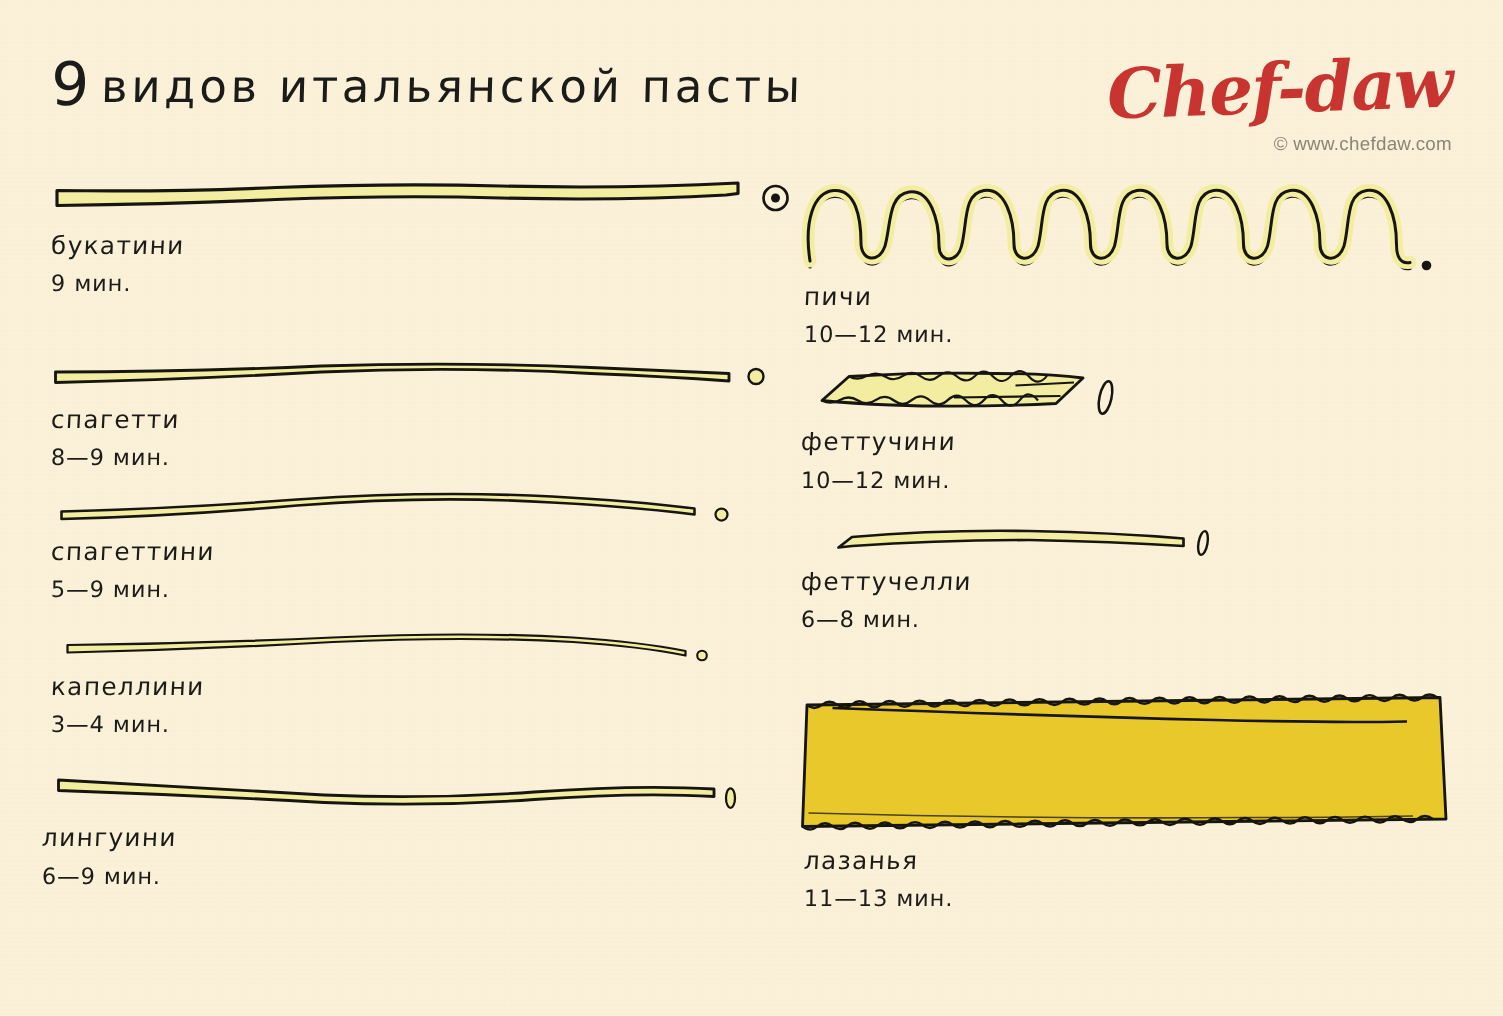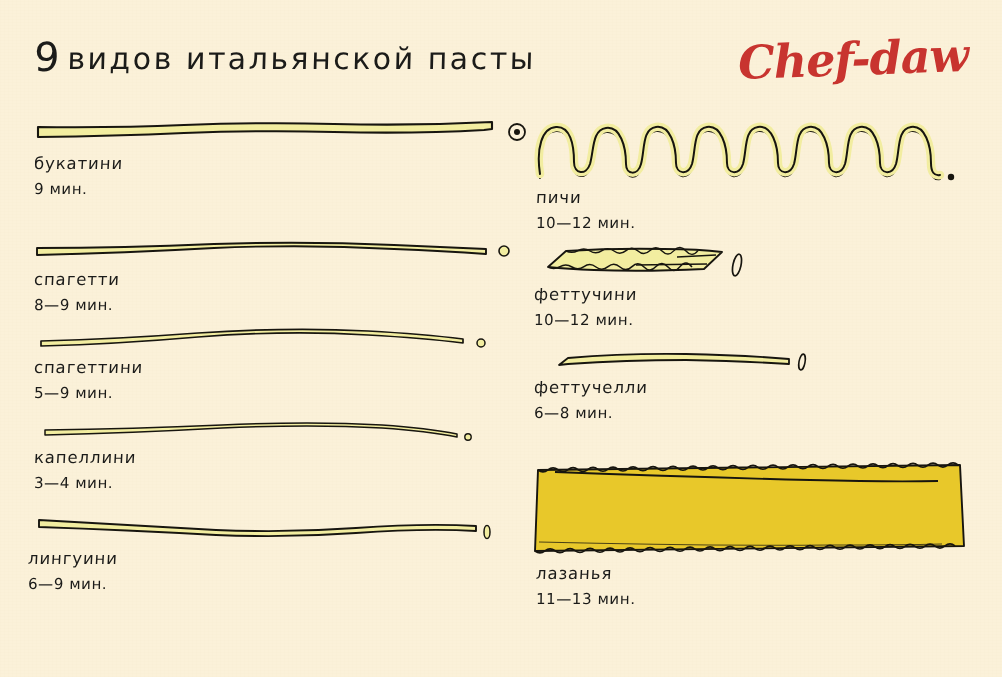--- a/index.html
+++ b/index.html
@@ -99,20 +99,21 @@
 <div id="poster">
 
   <div id="grain"></div>
 
   <div class="title">
     <span class="big">9</span><span>видов итальянской пасты</span>
   </div>
 
   <div class="logo">
     <div class="logo-word">Chef-daw</div>
+    <div class="logo-url">© www.chefdaw.com</div>
   </div>
 
   <div class="entry" style="left:34px; top:118px;">
     <svg class="shape" width="490" height="26" viewBox="0 0 490 26">
       <path d="M4 9 L4 19 Q80 18 150 15 Q230 12 300 14 Q380 16 450 12 L458 11 L458 4 Q380 8 300 6 Q230 4 150 7 Q80 10 4 9 Z" fill="#f2eda0" stroke="#17150f" stroke-width="2.1" stroke-linejoin="round"></path>
     </svg>
     <svg class="shape" width="22" height="22" viewBox="0 0 22 22" style="left:472px; top:3px;">
       <circle cx="11" cy="11" r="8" fill="#fbf1d9" stroke="#17150f" stroke-width="1.8"></circle>
       <circle cx="11" cy="11" r="3" fill="#17150f"></circle>
     </svg>

